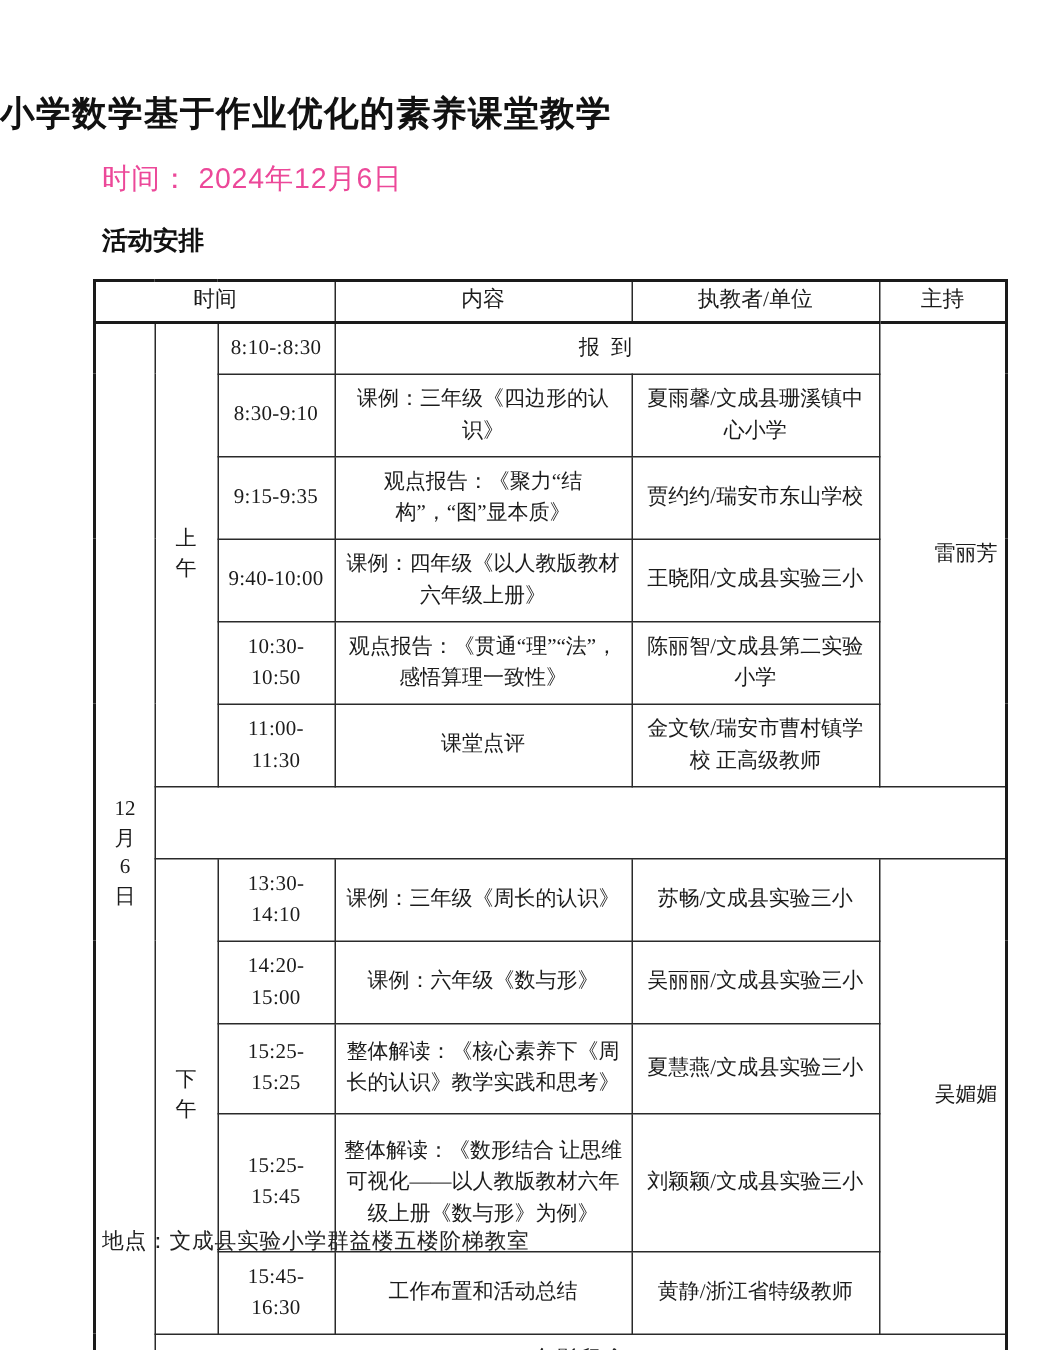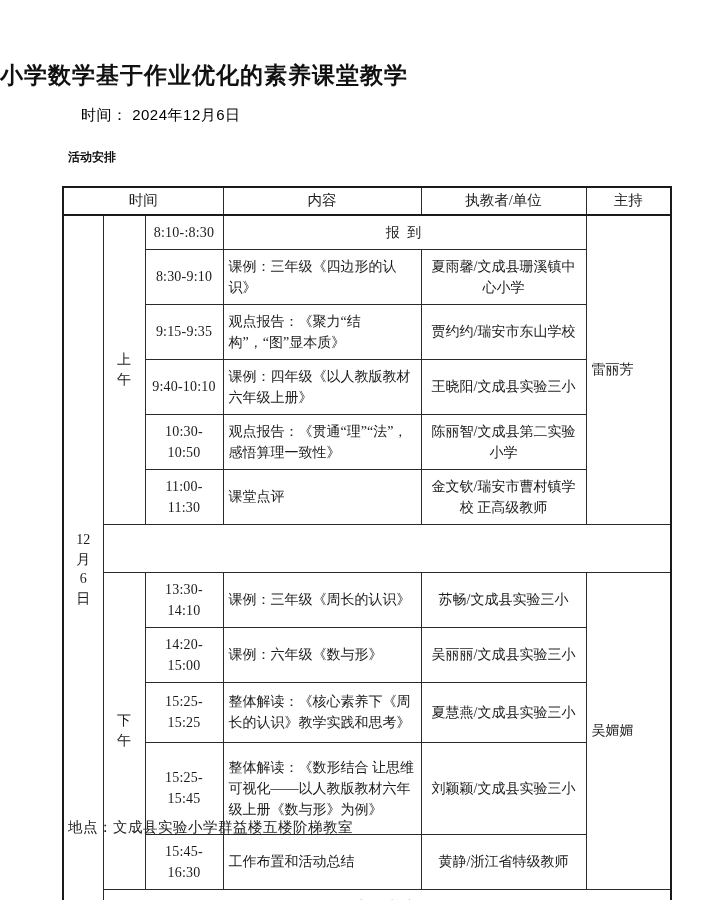--- a/index.html
+++ b/index.html
@@ -6,44 +6,44 @@
   body{
     width:702px;height:900px;background:#ffffff;position:relative;
     font-family:"Liberation Serif","DejaVu Serif",serif;color:#1b1b1b;
   }
   .doc-title{
     position:absolute;top:60px;left:0;width:702px;text-align:left;
     font-family:"Liberation Sans","DejaVu Sans",sans-serif;
     font-weight:bold;font-size:23px;letter-spacing:1px;color:#111;
   }
   .date-line{
-    position:absolute;top:106px;left:81px;
+    position:absolute;top:106px;left:68px;
     font-family:"Liberation Sans","DejaVu Sans",sans-serif;
-    font-size:15px;color:#000000;letter-spacing:.5px;
+    font-size:19px;color:#ec4899;letter-spacing:.5px;
   }
   .section-heading{
     position:absolute;top:149px;left:68px;
     font-family:"Liberation Sans","DejaVu Sans",sans-serif;
-    font-weight:bold;font-size:12px;color:#111;
+    font-weight:bold;font-size:17px;color:#111;
   }
   table.schedule{
     position:absolute;top:186px;left:62px;width:608px;
     border-collapse:collapse;table-layout:fixed;
     border:2px solid #1a1a1a;
   }
   table.schedule td{
     border:1px solid #2a2a2a;vertical-align:middle;
     font-size:14px;line-height:1.5;color:#1b1b1b;
     padding:6px 5px;overflow:hidden;
   }
   tr.r-header td{border-bottom:2px solid #1a1a1a;font-size:14.5px;text-align:center;padding:2px;}
   td.c-time{text-align:center;font-size:13.5px;letter-spacing:.2px;padding:2px 2px;}
-  td.c-content{text-align:left;}
+  td.c-content{text-align:center;}
   td.c-teacher{text-align:center;padding:2px 3px;}
-  td.c-host{text-align:left;}
+  td.c-host{text-align:right;}
   td.c-merged{text-align:center;letter-spacing:2px;}
   td.c-date,td.c-period{text-align:center;padding:0;}
   .vstack{display:flex;flex-direction:column;align-items:center;justify-content:center;gap:2px;}
   .vstack span{display:block;line-height:1.25;}
   tr.r-header{height:27px;padding-left:12px;}
   tr.r-checkin{height:34px;}
   tr.r-std{height:44px;}
   tr.r-spacer{height:48px;}
   tr.r-short{height:30px;}
   tr.r-tall{height:60px;}
@@ -105,21 +105,21 @@
     <td class="c-time">8:30-9:10</td>
     <td class="c-content">课例：三年级《四边形的认识》</td>
     <td class="c-teacher">夏雨馨/文成县珊溪镇中心小学</td>
   </tr>
   <tr class="r-std">
     <td class="c-time">9:15-9:35</td>
     <td class="c-content">观点报告：《聚力“结构”，“图”显本质》</td>
     <td class="c-teacher">贾约约/瑞安市东山学校</td>
   </tr>
   <tr class="r-std">
-    <td class="c-time">9:40-10:10</td>
+    <td class="c-time">9:40-10:00</td>
     <td class="c-content">课例：四年级《以人教版教材六年级上册》</td>
     <td class="c-teacher">王晓阳/文成县实验三小</td>
   </tr>
   <tr class="r-std">
     <td class="c-time">10:30-10:50</td>
     <td class="c-content">观点报告：《贯通“理”“法”，感悟算理一致性》</td>
     <td class="c-teacher">陈丽智/文成县第二实验小学</td>
   </tr>
   <tr class="r-std">
     <td class="c-time">11:00-11:30</td>

